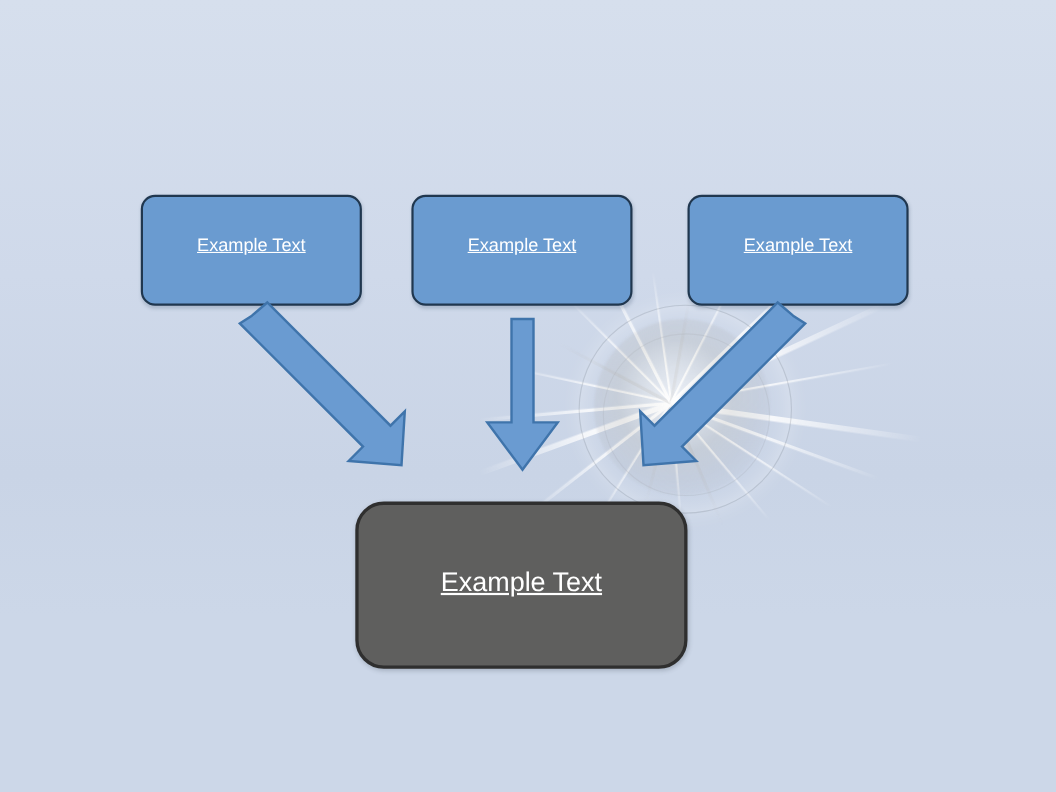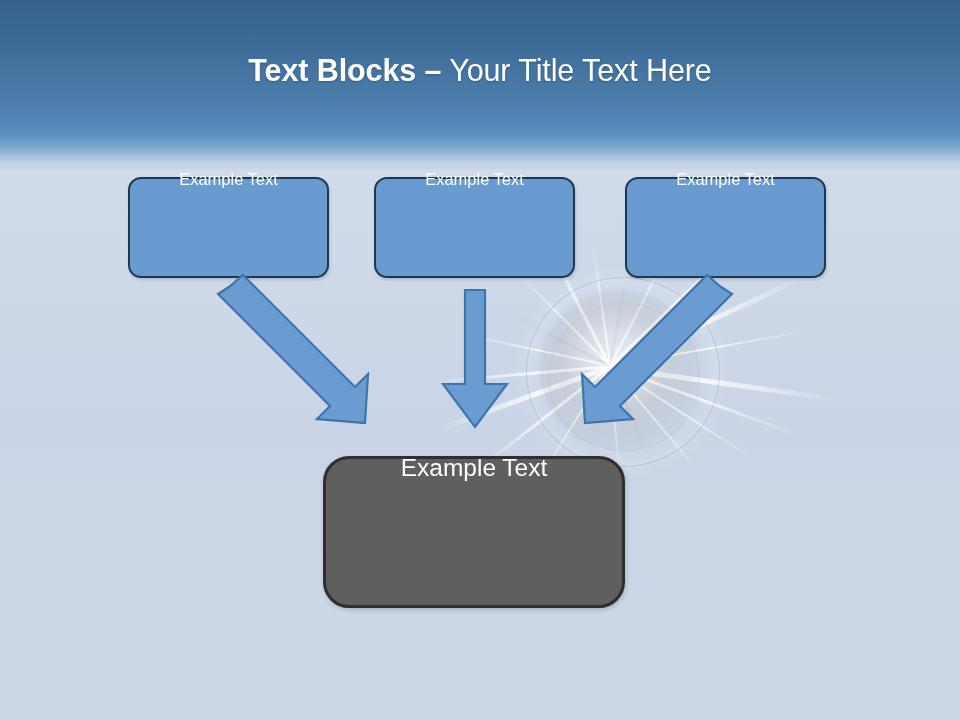--- a/index.html
+++ b/index.html
@@ -136,24 +136,25 @@
     text-shadow: 0 1px 2px rgba(20,45,75,0.35);
   }
   .title .strong { font-weight: bold; }
   .title .normal { font-weight: normal; }
 
   
   .node {
     position: absolute;
     box-sizing: border-box;
     display: flex;
-    align-items: flex-start;
+    align-items: center;
     justify-content: center;
     color: #ffffff;
     text-align: center;
+    text-decoration: underline;
   }
   .node.blue {
     width: 201px;
     height: 101px;
     background: #6a9bd0;
     border: 2.5px solid #20374f;
     border-radius: 13px;
     font-size: 16.5px;
     box-shadow: 1px 2px 3px rgba(60,80,110,0.22);
   }
@@ -218,25 +219,20 @@
     <div class="ray grey" style="width:100px; transform:rotate(280deg);"></div>
     <div class="ray thin" style="width:135px; transform:rotate(297deg);"></div>
     <div class="ray" style="width:190px; transform:rotate(316deg);"></div>
     <div class="ray fat" style="width:215px; transform:rotate(335deg);"></div>
     <div class="ray thin" style="width:205px; transform:rotate(350deg);"></div>
     <div class="burst-ring"></div>
     <div class="burst-ring2"></div>
     <div class="burst-core"></div>
   </div>
 
-  <div class="header">
-    <div class="title">
-      <span class="strong">Text Blocks –</span><span class="normal"> Your Title Text Here</span>
-    </div>
-  </div>
 
   <div id="box1" class="node blue">
     <span class="label">Example Text</span>
   </div>
   <div id="box2" class="node blue">
     <span class="label">Example Text</span>
   </div>
   <div id="box3" class="node blue">
     <span class="label">Example Text</span>
   </div>

